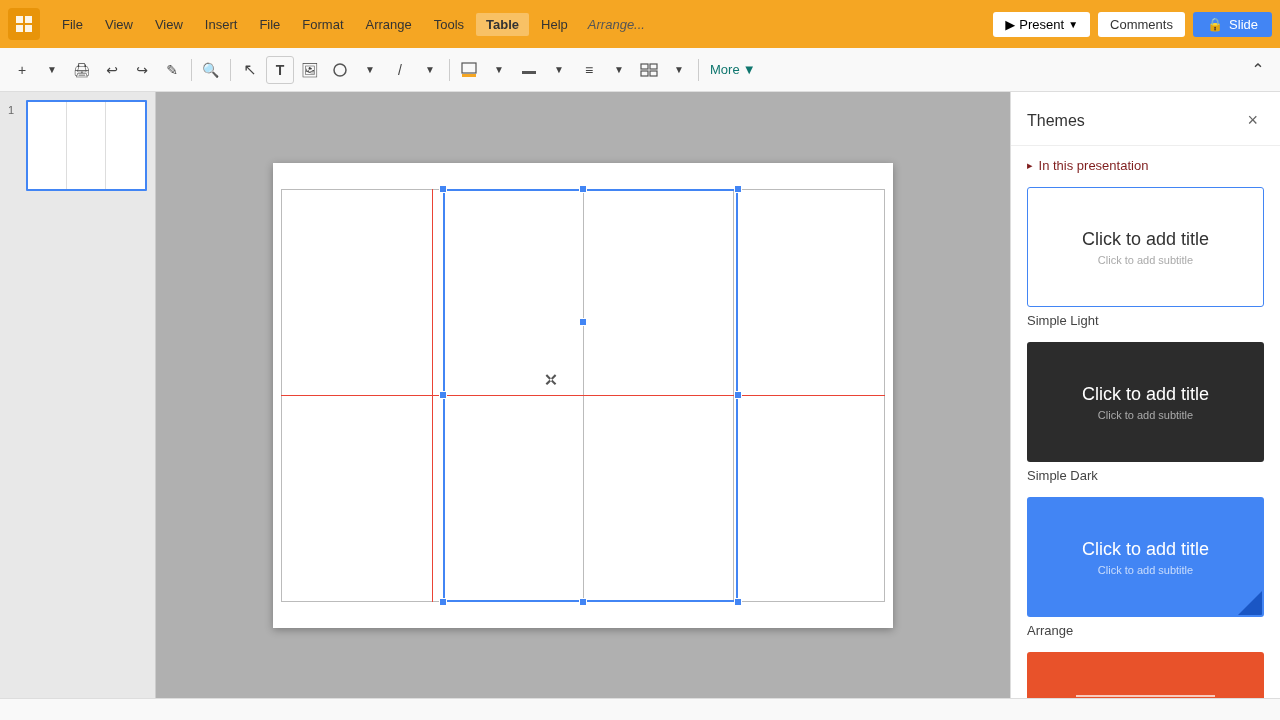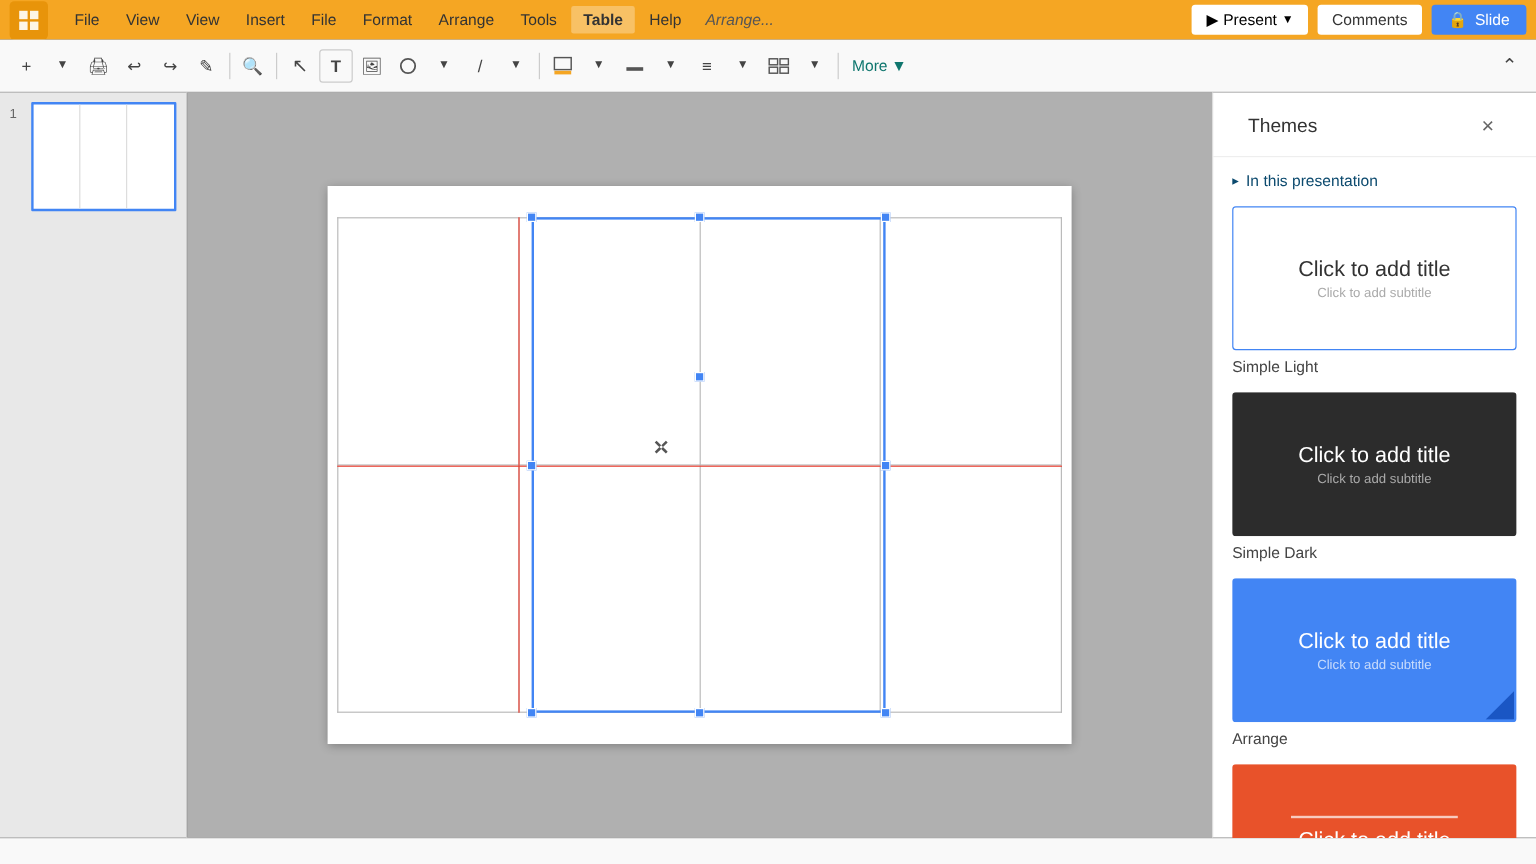--- a/index.html
+++ b/index.html
@@ -1,20 +1,20 @@
 <!DOCTYPE html>
 <html><head>
   <meta charset="utf-8">
   <style>
     * { margin: 0; padding: 0; box-sizing: border-box; }
     body { font-family: Arial, sans-serif; font-size: 13px; background: #404040; width: 1280px; height: 720px; overflow: hidden; display: flex; flex-direction: column; }
 
     
     #title-bar {
-      height: 33px;
+      height: 48px;
       background: #f5a623;
       display: flex;
       align-items: center;
       padding: 0 8px;
       flex-shrink: 0;
     }
     #app-logo {
       width: 32px; height: 32px;
       background: #e8940a;
       border-radius: 4px;
@@ -192,21 +192,21 @@
       background: white;
       border-left: 1px solid #ddd;
       display: flex;
       flex-direction: column;
       flex-shrink: 0;
     }
     #themes-header {
       display: flex;
       align-items: center;
       justify-content: space-between;
-      padding: 16px 29px 12px;
+      padding: 16px 16px 12px;
       border-bottom: 1px solid #eee;
     }
     #themes-title {
       font-size: 16px;
       font-weight: 500;
       color: #333;
     }
     #themes-close {
       background: none;
       border: none;
@@ -219,21 +219,21 @@
       flex: 1;
       overflow-y: auto;
       padding: 12px 16px;
     }
     #in-this-presentation {
       display: flex;
       align-items: center;
       gap: 6px;
       margin-bottom: 14px;
       font-size: 13px;
-      color: #0c4a6e;
+      color: #7f1d1d;
       cursor: pointer;
     }
     #in-this-presentation:before {
       content: '▸';
       font-size: 11px;
     }
 
     .theme-item {
       margin-bottom: 14px;
     }

